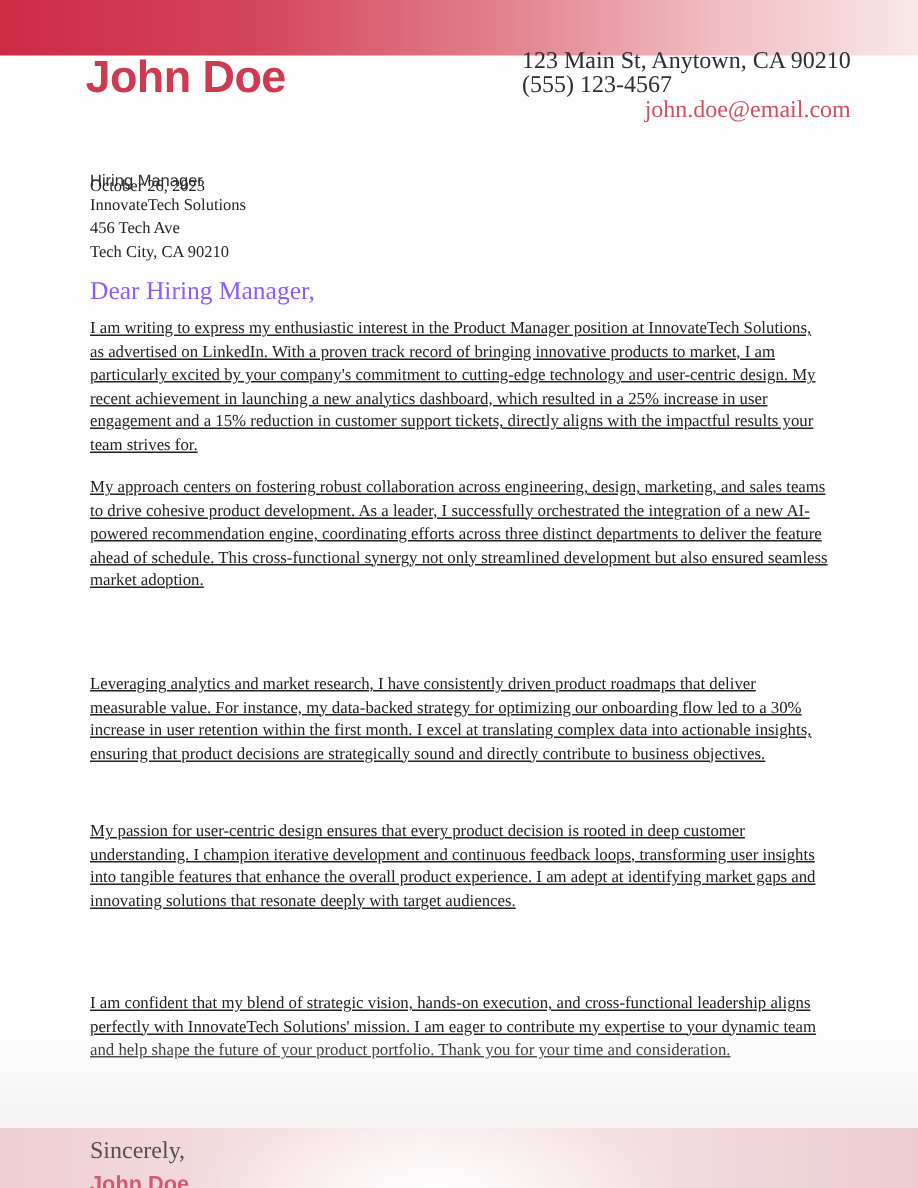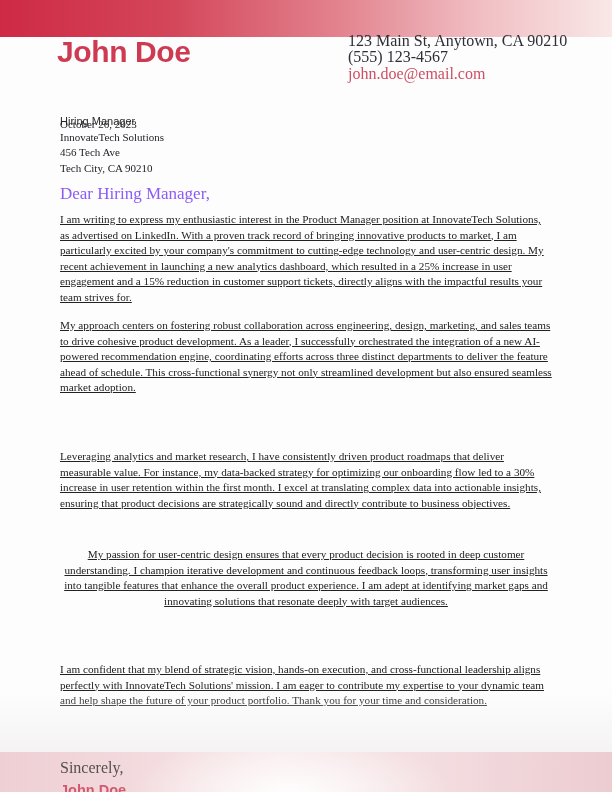--- a/index.html
+++ b/index.html
@@ -30,21 +30,21 @@
     color: var(--accent, #ce3a51);
   }
   .contact {
     position: absolute;
     left: 348px; top: 33px;
     font-size: 16px;
     line-height: 16.3px;
     color: #2e2e36;
     font-family: Liberation Serif, serif;
   }
-  .contact .link { color: var(--link, #cc4f63); }
+  .contact .link { color: var(--link, #cc4f63); text-align: right; }
   .date {
     position: absolute;
     left: 60px; top: 94px;
     font-size: 11px;
     color: #23232a;
     margin-top: 24px;
   }
   .recipient {
     position: absolute;
     left: 60px; top: 114px;
@@ -69,21 +69,21 @@
     width: 492px;
     margin: 0;
     font-size: 11.2px;
     line-height: 15.5px;
     color: #222222;
     text-decoration: underline;
   }
   .p1 { top: 212px; }
   .p2 { top: 318px; }
   .p3 { top: 449px; }
-  .p4 { top: 547px; text-align: center; }
+  .p4 { top: 547px; }
   .p5 { top: 662px; }
   .bottom-fade {
     position: absolute;
     left: 0; bottom: 40px;
     width: 612px; height: 60px;
     background: linear-gradient(180deg, rgba(246,244,244,0) 0%, #f5f3f3 100%);
   }
   .bottom-band {
     position: absolute;
     left: 0; bottom: 0;

